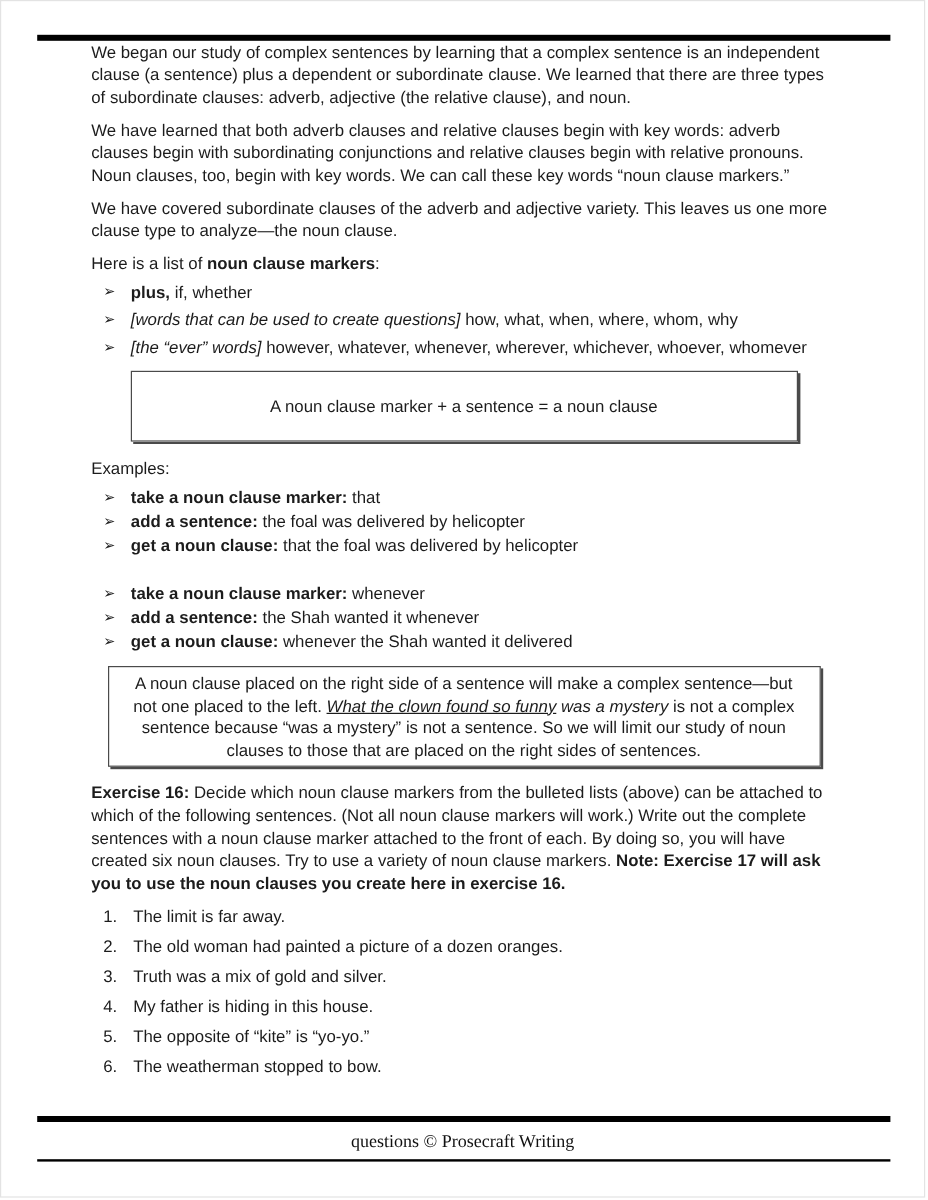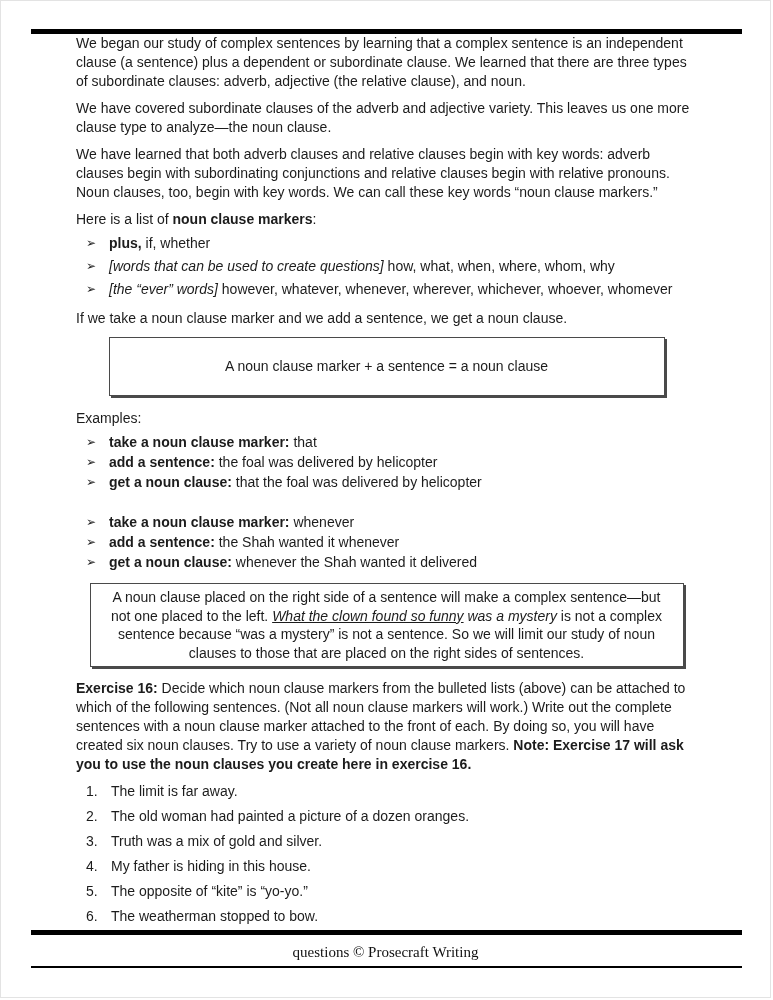--- a/index.html
+++ b/index.html
@@ -72,40 +72,39 @@
 </style>
 </head>
 <body>
 
 <div class="page">
   <div class="rule rule-top"></div>
 
   <div class="content">
 
     <p class="para"><span>We began our study of complex sentences by learning that a complex sentence is an independent clause (a sentence) plus a dependent or subordinate clause. We learned that there are three types of subordinate clauses: adverb, adjective (the relative clause), and noun.</span></p>
+    <p class="para"><span>We have learned that both adverb clauses and relative clauses begin with key words: adverb clauses begin with subordinating conjunctions and relative clauses begin with relative pronouns. Noun clauses, too, begin with key words. We can call these key words “noun clause markers.”</span></p>
     <p class="para"><span>We have covered subordinate clauses of the adverb and adjective variety. This leaves us one more clause type to analyze—the noun clause.</span></p>
-    <p class="para"><span>We have learned that both adverb clauses and relative clauses begin with key words: adverb clauses begin with subordinating conjunctions and relative clauses begin with relative pronouns. Noun clauses, too, begin with key words. We can call these key words “noun clause markers.”</span></p>
     <p class="tight"><span>Here is a list of </span><span style="font-weight: bold;">noun clause markers</span><span>:</span></p>
 
     <ul class="blist">
       <li>
         <span class="bullet">➢</span>
         <span class="btext"><span style="font-weight: bold;">plus,</span><span> if, whether</span></span>
       </li>
       <li>
         <span class="bullet">➢</span>
         <span class="btext"><span style="font-style: italic; text-align: center;">[words that can be used to create questions]</span><span> how, what, when, where, whom, why</span></span>
       </li>
       <li>
         <span class="bullet">➢</span>
         <span class="btext"><span style="font-style: italic;">[the “ever” words]</span><span> however, whatever, whenever, wherever, whichever, whoever, whomever</span></span>
       </li>
     </ul>
 
-    <p class="tight"><span>If we take a noun clause marker and we add a sentence, we get a noun clause.</span></p>
 
     <div class="formula-box">A noun clause marker + a sentence = a noun clause</div>
 
     <p class="tight">Examples:</p>
 
     <ul class="blist tightlist">
       <li>
         <span class="bullet">➢</span>
         <span class="btext"><span style="font-weight: bold;">take a noun clause marker:</span><span> that</span></span>
       </li>

